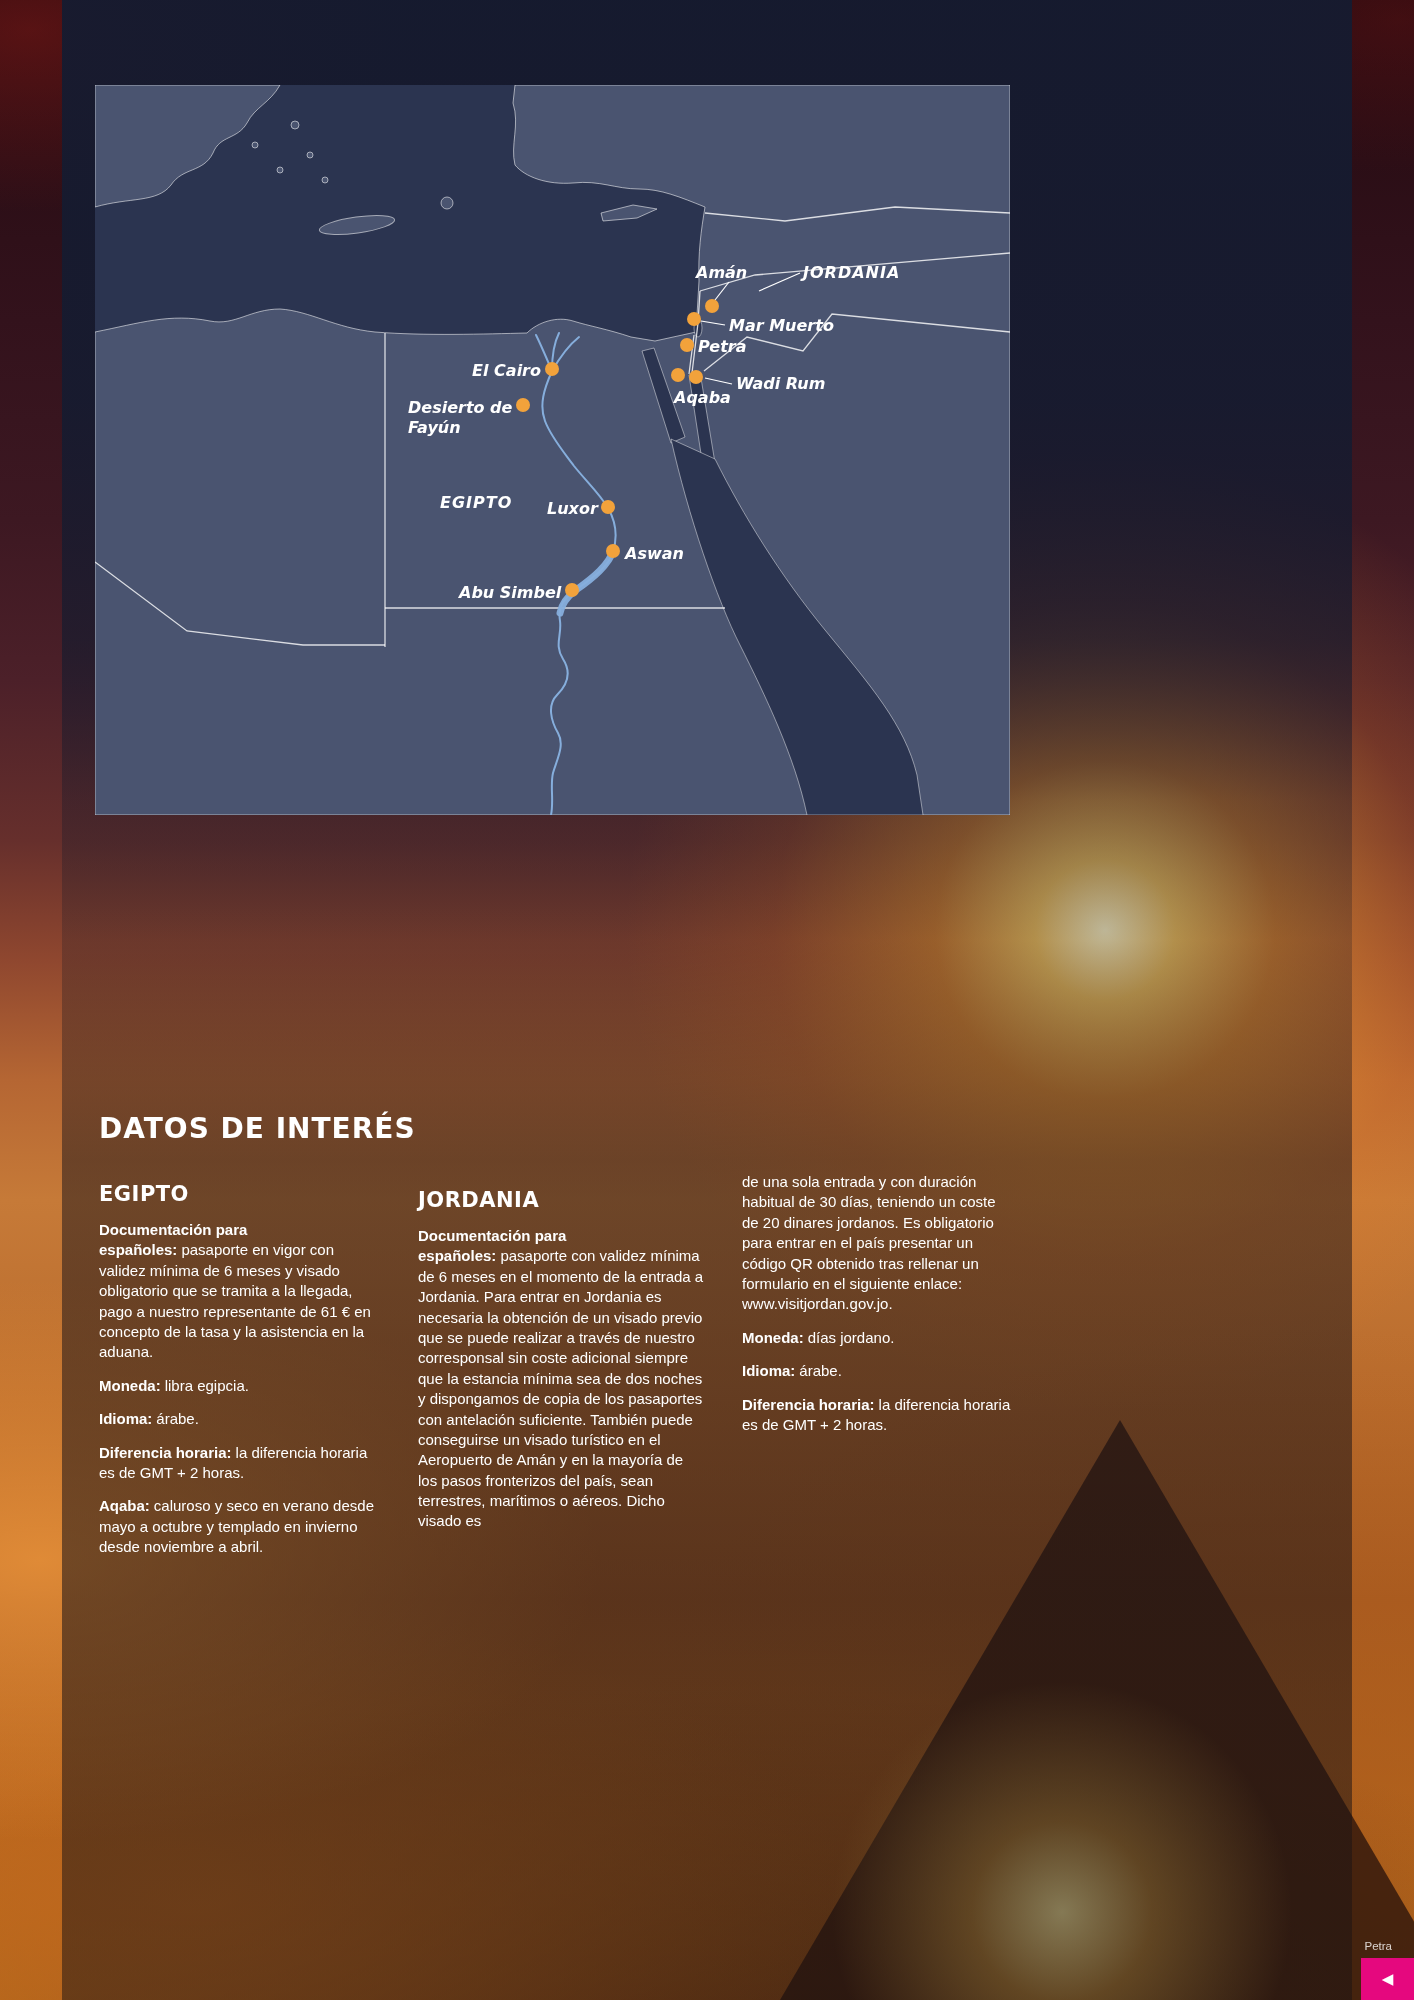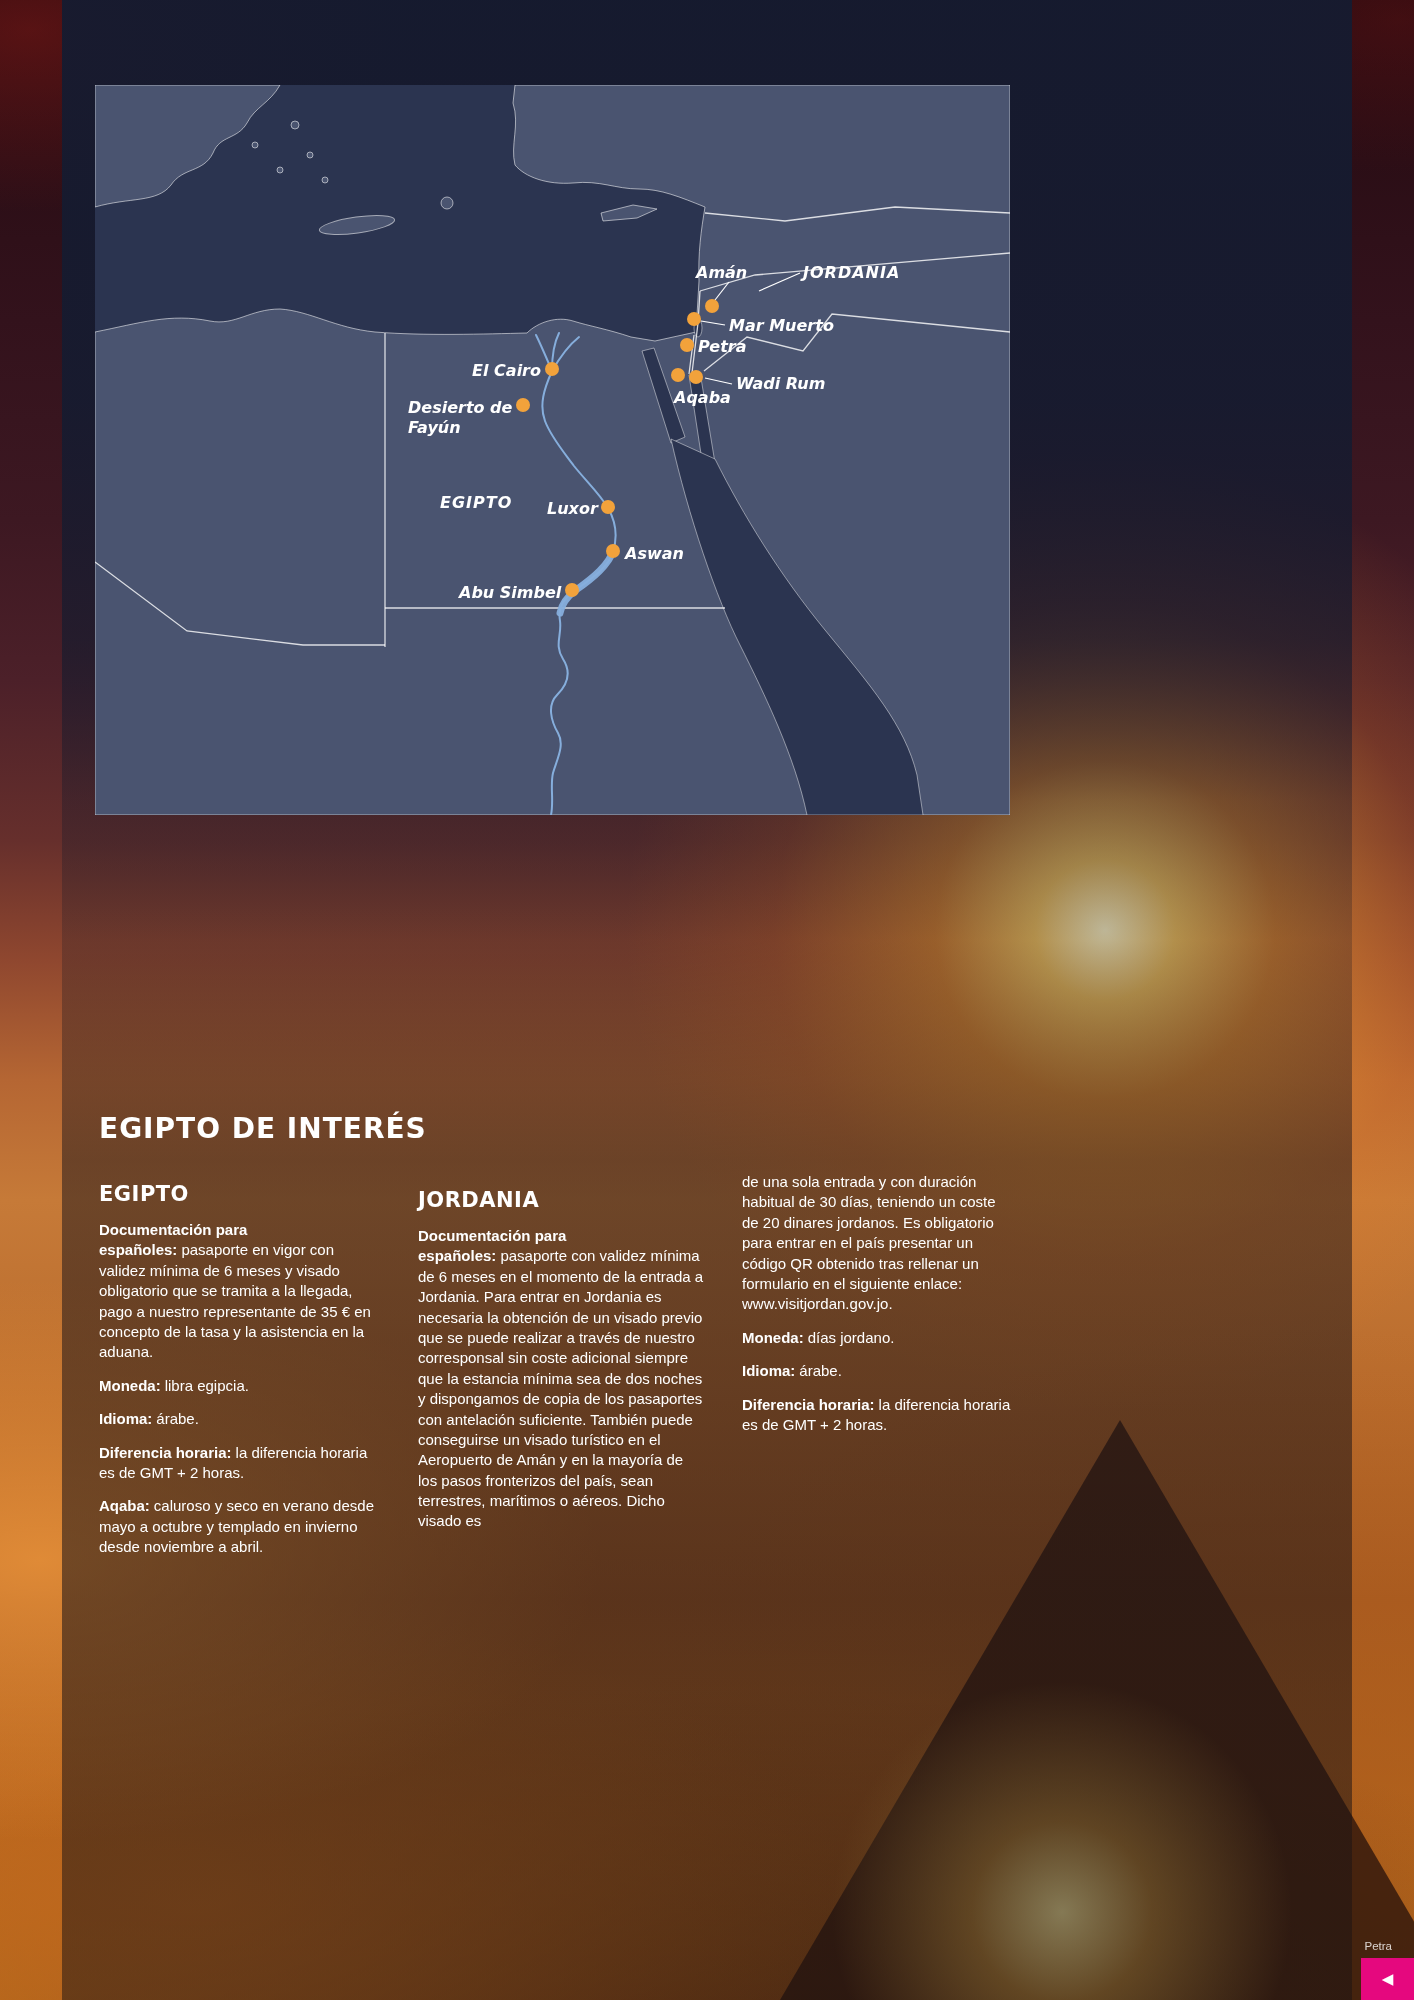--- a/index.html
+++ b/index.html
@@ -159,25 +159,25 @@
         <text x="313" y="328">Desierto de</text>
         <text x="313" y="348">Fayún</text>
         <text x="345" y="423" letter-spacing="1">EGIPTO</text>
         <text x="452" y="429">Luxor</text>
         <text x="530" y="474">Aswan</text>
         <text x="364" y="513">Abu Simbel</text>
       </g>
     </svg>
   </div>
 
-  <h1 class="info-title">EGIPTO DE INTERÉS</h1>
+  <h1 class="info-title">DATOS DE INTERÉS</h1>
 
   <div class="col col1">
     <h2>EGIPTO</h2>
-    <p class="para"><strong>Documentación para españoles:</strong><span>pasaporte en vigor con validez mínima de 6 meses y visado obligatorio que se tramita a la llegada, pago a nuestro representante de 35 € en concepto de la tasa y la asistencia en la aduana.</span></p>
+    <p class="para"><strong>Documentación para españoles:</strong><span>pasaporte en vigor con validez mínima de 6 meses y visado obligatorio que se tramita a la llegada, pago a nuestro representante de 61 € en concepto de la tasa y la asistencia en la aduana.</span></p>
     <p class="para"><strong>Moneda:</strong><span>libra egipcia.</span></p>
     <p class="para"><strong>Idioma:</strong><span>árabe.</span></p>
     <p class="para"><strong>Diferencia horaria:</strong><span>la diferencia horaria es de GMT + 2 horas.</span></p>
     <p class="para"><strong>Aqaba:</strong><span>caluroso y seco en verano desde mayo a octubre y templado en invierno desde noviembre a abril.</span></p>
   </div>
 
   <div class="col col2">
     <h2>JORDANIA</h2>
     <p class="para"><strong>Documentación para españoles:</strong><span>pasaporte con validez mínima de 6 meses en el momento de la entrada a Jordania. Para entrar en Jordania es necesaria la obtención de un visado previo que se puede realizar a través de nuestro corresponsal sin coste adicional siempre que la estancia mínima sea de dos noches y dispongamos de copia de los pasaportes con antelación suficiente. También puede conseguirse un visado turístico en el Aeropuerto de Amán y en la mayoría de los pasos fronterizos del país, sean terrestres, marítimos o aéreos. Dicho visado es</span></p>
   </div>

